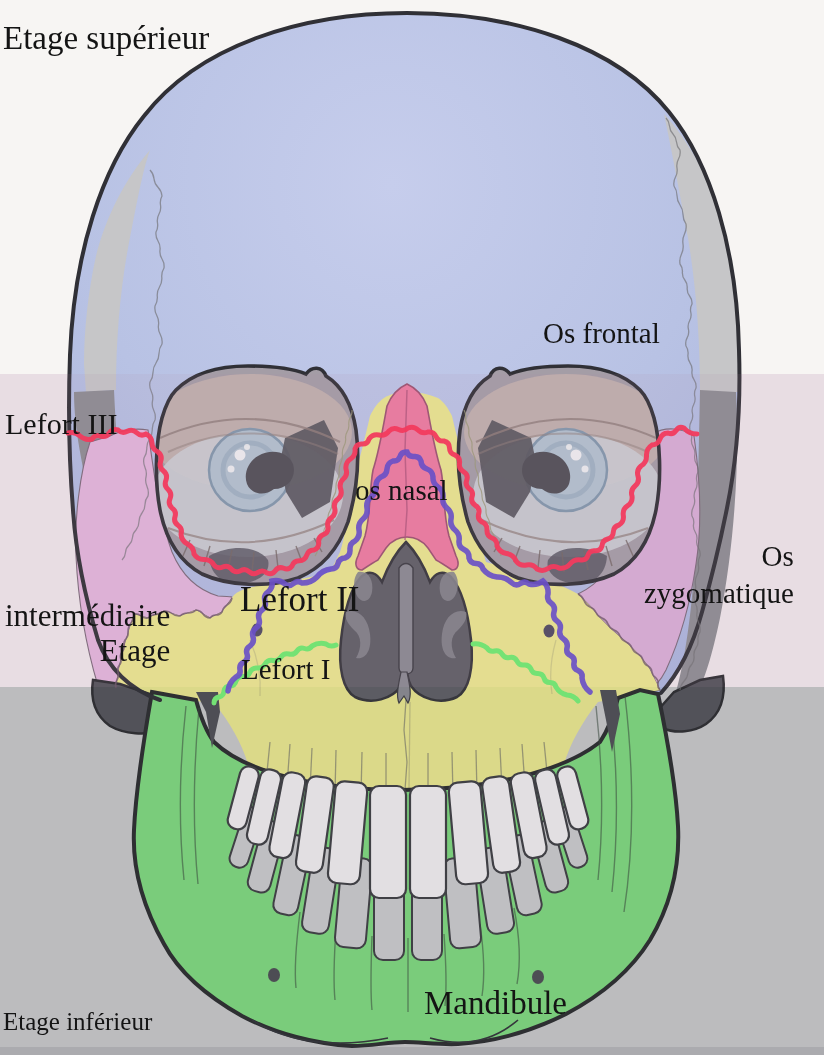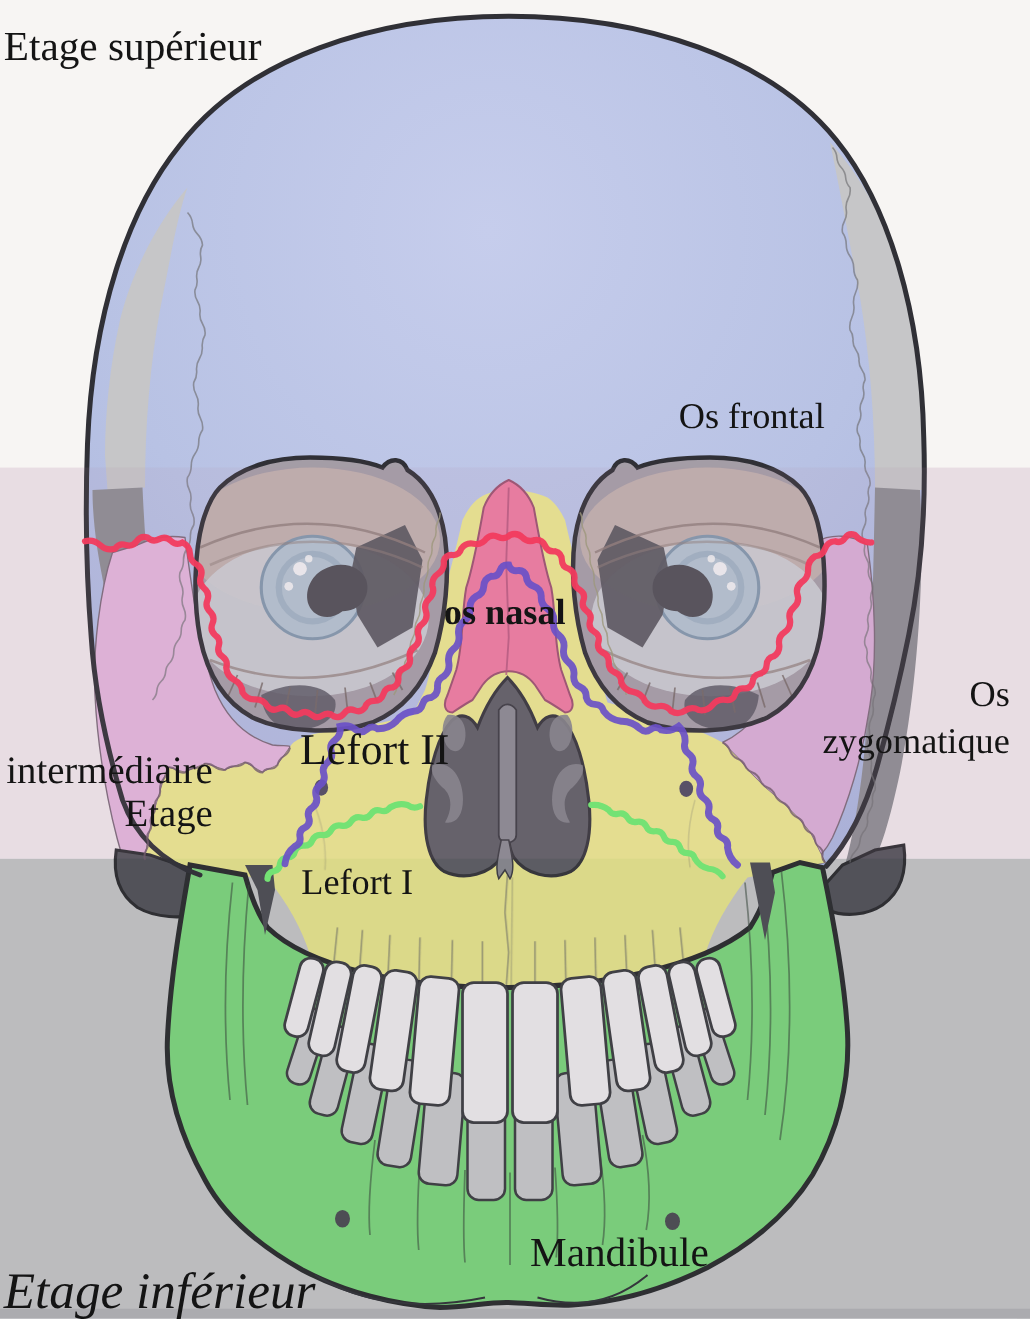--- a/index.html
+++ b/index.html
@@ -10,28 +10,28 @@
   #skull-svg{position:absolute;left:0;top:0;z-index:1;}
   .lbl{
     position:absolute;z-index:5;color:#141414;white-space:nowrap;
     font-family:"Liberation Serif","DejaVu Serif",serif;
     letter-spacing:0px;
   }
   .lbl div{white-space:nowrap;text-align:right;}
   #lbl-sup  {left:3px;  top:20px;  font-size:33px;}
   #lbl-l3   {left:5px;  top:407px; font-size:30px;}
   #lbl-mid  {left:5px;  top:598px; font-size:31px; line-height:35px;}
-  #lbl-inf  {left:3px;  top:1008px;font-size:41px;font-style:italic;}
+  #lbl-inf  {left:3px;  top:1008px;font-size:25px;}
   #lbl-front{left:543px;top:317px; font-size:29px;}
-  #lbl-nasal{left:355px;top:474px; font-size:29px;font-weight:bold;}
+  #lbl-nasal{left:355px;top:474px; font-size:29px;}
   #lbl-l2   {left:240px;top:580px; font-size:35px;}
-  #lbl-l1   {left:241px;top:690px; font-size:29px;}
+  #lbl-l1   {left:241px;top:653px; font-size:29px;}
   #lbl-max  {left:392px;top:702px; font-size:29px;}
   #lbl-zyg  {left:642px;top:538px; font-size:29px; line-height:37px;}
-  #lbl-zyg .line2{margin-left:16px;}
+  #lbl-zyg .line2{margin-left:2px;}
   #lbl-mand {left:424px;top:985px; font-size:33px;}
 </style>
 </head>
 <body>
 
 <div id="stage">
 
 <svg id="skull-svg" width="824" height="1055" viewBox="0 0 824 1055" xmlns="http://www.w3.org/2000/svg">
 
   <defs>
@@ -218,20 +218,21 @@
   <rect x="0" y="374" width="824" height="313" fill="rgba(180,140,165,0.10)"></rect>
   <rect x="0" y="687" width="824" height="368" fill="rgba(80,80,88,0.09)"></rect>
 
   <path id="lefort1-left" fill="none" stroke-width="5" stroke-linecap="round" stroke="#74e274" d="M 214 703 Q 214.2 698.1 219.0 697.0 Q 223.8 695.9 224.0 691.0 Q 225.1 686.2 230.0 686.0 Q 234.9 685.8 236.0 681.0 Q 237.9 676.2 243.0 676.5 Q 248.1 676.8 250.0 672.0 Q 252.3 667.4 257.5 668.0 Q 262.7 668.6 265.0 664.0 Q 267.8 659.5 273.0 660.5 Q 278.2 661.5 281.0 657.0 Q 283.9 652.7 289.0 654.0 Q 294.1 655.3 297.0 651.0 Q 299.8 646.9 304.5 648.5 Q 309.2 650.1 312.0 646.0 Q 318.6 642.0 326.0 644.0 Q 330.7 647.5 336.0 645.0"></path>
   <path id="lefort1-right" fill="none" stroke-width="5" stroke-linecap="round" stroke="#74e274" d="M 473 644 Q 480.8 643.1 487.0 648.0 Q 489.6 652.3 494.5 651.0 Q 499.4 649.7 502.0 654.0 Q 504.5 658.5 509.5 657.5 Q 514.5 656.5 517.0 661.0 Q 519.0 665.6 524.0 665.0 Q 529.0 664.4 531.0 669.0 Q 532.5 673.7 537.5 673.5 Q 542.5 673.3 544.0 678.0 Q 545.2 682.6 550.0 682.5 Q 554.8 682.4 556.0 687.0 Q 559.7 693.4 567.0 695.0 Q 573.9 695.4 578.0 701.0"></path>
   <path id="lefort2-path" fill="none" stroke-width="5.5" stroke-linecap="round" opacity="0.92" stroke="#6a50c7" d="M 228 691 Q 229.0 682.3 236.0 677.0 Q 241.0 674.9 240.0 669.5 Q 239.0 664.1 244.0 662.0 Q 248.7 659.2 247.0 654.0 Q 245.3 648.8 250.0 646.0 Q 254.7 642.6 253.0 637.0 Q 251.3 631.4 256.0 628.0 Q 260.7 624.6 259.0 619.0 Q 257.3 613.4 262.0 610.0 Q 266.7 606.6 265.0 601.0 Q 263.3 595.4 268.0 592.0 Q 273.2 587.7 272.0 581.0 Q 279.3 579.2 285.0 584.0 Q 289.4 587.1 293.5 583.5 Q 297.6 579.9 302.0 583.0 Q 310.8 583.2 317.0 577.0 Q 322.3 570.0 331.0 569.0 Q 336.6 568.9 338.0 563.5 Q 339.4 558.1 345.0 558.0 Q 350.4 555.5 350.0 549.5 Q 349.6 543.5 355.0 541.0 Q 360.2 536.7 359.0 530.0 Q 357.8 523.3 363.0 519.0 Q 368.2 514.7 367.0 508.0 Q 365.8 501.3 371.0 497.0 Q 376.5 493.5 376.0 487.0 Q 375.5 480.5 381.0 477.0 Q 386.7 475.0 387.0 469.0 Q 387.3 463.0 393.0 461.0 Q 398.3 461.6 400.0 456.5 Q 401.7 451.4 407.0 452.0 Q 408.7 457.1 414.0 456.5 Q 419.3 455.9 421.0 461.0 Q 421.3 467.0 427.0 469.0 Q 432.7 471.0 433.0 477.0 Q 432.5 483.5 438.0 487.0 Q 443.5 490.5 443.0 497.0 Q 441.8 503.7 447.0 508.0 Q 452.2 512.3 451.0 519.0 Q 449.8 525.7 455.0 530.0 Q 460.2 534.3 459.0 541.0 Q 458.6 547.0 464.0 549.5 Q 469.4 552.0 469.0 558.0 Q 470.4 563.4 476.0 563.5 Q 481.6 563.6 483.0 569.0 Q 488.3 576.0 497.0 577.0 Q 505.8 576.8 512.0 583.0 Q 516.1 586.6 520.5 583.5 Q 524.9 580.4 529.0 584.0 Q 536.7 585.8 543.0 581.0 Q 548.7 586.3 548.0 594.0 Q 546.3 599.6 551.0 603.0 Q 555.7 606.4 554.0 612.0 Q 552.3 617.6 557.0 621.0 Q 561.7 624.4 560.0 630.0 Q 558.6 635.7 563.5 639.0 Q 568.4 642.3 567.0 648.0 Q 565.7 653.2 570.5 655.5 Q 575.3 657.8 574.0 663.0 Q 573.0 668.4 578.0 670.5 Q 583.0 672.6 582.0 678.0 Q 583.0 686.7 590.0 692.0"></path>
   <path id="lefort3-path" fill="none" stroke-width="5" stroke-linecap="round" opacity="0.95" stroke="#f23b5e" d="M 68 433 Q 74.8 431.2 80.0 436.0 Q 85.2 440.8 92.0 439.0 Q 95.2 434.3 100.7 436.0 Q 106.1 437.7 109.3 433.0 Q 112.6 428.3 118.0 430.0 Q 122.2 434.0 127.3 431.3 Q 132.5 428.6 136.7 432.7 Q 140.9 436.7 146.0 434.0 Q 151.8 436.6 152.0 443.0 Q 152.2 449.4 158.0 452.0 Q 162.6 455.7 160.7 461.3 Q 158.7 466.9 163.3 470.7 Q 167.9 474.4 166.0 480.0 Q 163.7 485.4 168.0 489.3 Q 172.3 493.3 170.0 498.7 Q 167.7 504.0 172.0 508.0 Q 176.7 511.2 175.0 516.7 Q 173.3 522.1 178.0 525.3 Q 182.7 528.6 181.0 534.0 Q 181.4 540.9 187.5 544.0 Q 193.6 547.1 194.0 554.0 Q 197.4 559.7 204.0 559.5 Q 210.6 559.3 214.0 565.0 Q 217.6 569.3 222.7 567.0 Q 227.8 564.7 231.3 569.0 Q 234.9 573.3 240.0 571.0 Q 244.8 567.9 249.0 571.7 Q 253.2 575.4 258.0 572.3 Q 262.8 569.3 267.0 573.0 Q 272.1 575.1 275.3 570.7 Q 278.6 566.2 283.7 568.3 Q 288.8 570.4 292.0 566.0 Q 293.7 560.6 299.3 560.7 Q 305.0 560.7 306.7 555.3 Q 308.3 549.9 314.0 550.0 Q 319.2 547.9 318.7 542.3 Q 318.1 536.7 323.3 534.7 Q 328.6 532.6 328.0 527.0 Q 326.5 521.2 331.3 517.7 Q 336.2 514.1 334.7 508.3 Q 333.1 502.5 338.0 499.0 Q 342.6 494.9 340.7 489.0 Q 338.7 483.1 343.3 479.0 Q 348.0 474.9 346.0 469.0 Q 345.1 462.6 350.5 459.0 Q 355.9 455.4 355.0 449.0 Q 356.5 443.7 362.0 444.0 Q 367.5 444.3 369.0 439.0 Q 372.7 433.8 379.0 435.0 Q 385.3 436.2 389.0 431.0 Q 393.2 426.9 398.5 429.5 Q 403.8 432.1 408.0 428.0 Q 413.7 425.7 418.0 430.0 Q 422.3 434.3 428.0 432.0 Q 433.7 431.3 436.0 436.5 Q 438.3 441.7 444.0 441.0 Q 449.4 442.4 449.5 448.0 Q 449.6 453.6 455.0 455.0 Q 460.3 457.7 459.5 463.5 Q 458.7 469.3 464.0 472.0 Q 468.6 475.1 466.7 480.3 Q 464.8 485.5 469.3 488.7 Q 473.9 491.8 472.0 497.0 Q 470.5 502.4 475.3 505.3 Q 480.2 508.2 478.7 513.7 Q 477.2 519.1 482.0 522.0 Q 487.4 524.2 487.0 530.0 Q 486.6 535.8 492.0 538.0 Q 497.4 540.2 497.0 546.0 Q 499.6 552.4 506.5 553.5 Q 513.4 554.6 516.0 561.0 Q 520.0 566.2 526.5 565.0 Q 533.0 563.8 537.0 569.0 Q 542.7 572.1 548.0 568.5 Q 553.3 564.9 559.0 568.0 Q 565.7 569.2 570.0 564.0 Q 574.3 558.8 581.0 560.0 Q 586.4 560.5 588.0 555.3 Q 589.6 550.2 595.0 550.7 Q 600.4 551.2 602.0 546.0 Q 602.2 540.4 607.7 539.0 Q 613.1 537.6 613.3 532.0 Q 613.5 526.4 619.0 525.0 Q 624.3 521.6 623.3 515.3 Q 622.4 509.1 627.7 505.7 Q 632.9 502.2 632.0 496.0 Q 630.2 490.0 635.0 486.0 Q 639.8 482.0 638.0 476.0 Q 636.2 470.0 641.0 466.0 Q 646.8 462.3 646.5 455.5 Q 646.2 448.7 652.0 445.0 Q 658.0 444.7 660.0 439.0 Q 662.0 433.3 668.0 433.0 Q 673.0 435.0 676.0 430.5 Q 679.0 426.0 684.0 428.0 Q 689.1 434.1 697.0 434.0"></path>
 </svg>
 
   <div class="lbl" id="lbl-sup">Etage supérieur</div>
+  <div class="lbl" id="lbl-l3">Lefort III</div>
   <div class="lbl" id="lbl-mid">
     <div>intermédiaire</div>
     <div>Etage</div>
   </div>
   <div class="lbl" id="lbl-inf">Etage inférieur</div>
   <div class="lbl" id="lbl-front">Os frontal</div>
   <div class="lbl" id="lbl-nasal">os nasal</div>
   <div class="lbl" id="lbl-l2">Lefort II</div>
   <div class="lbl" id="lbl-l1">Lefort I</div>
   <div class="lbl" id="lbl-zyg">

